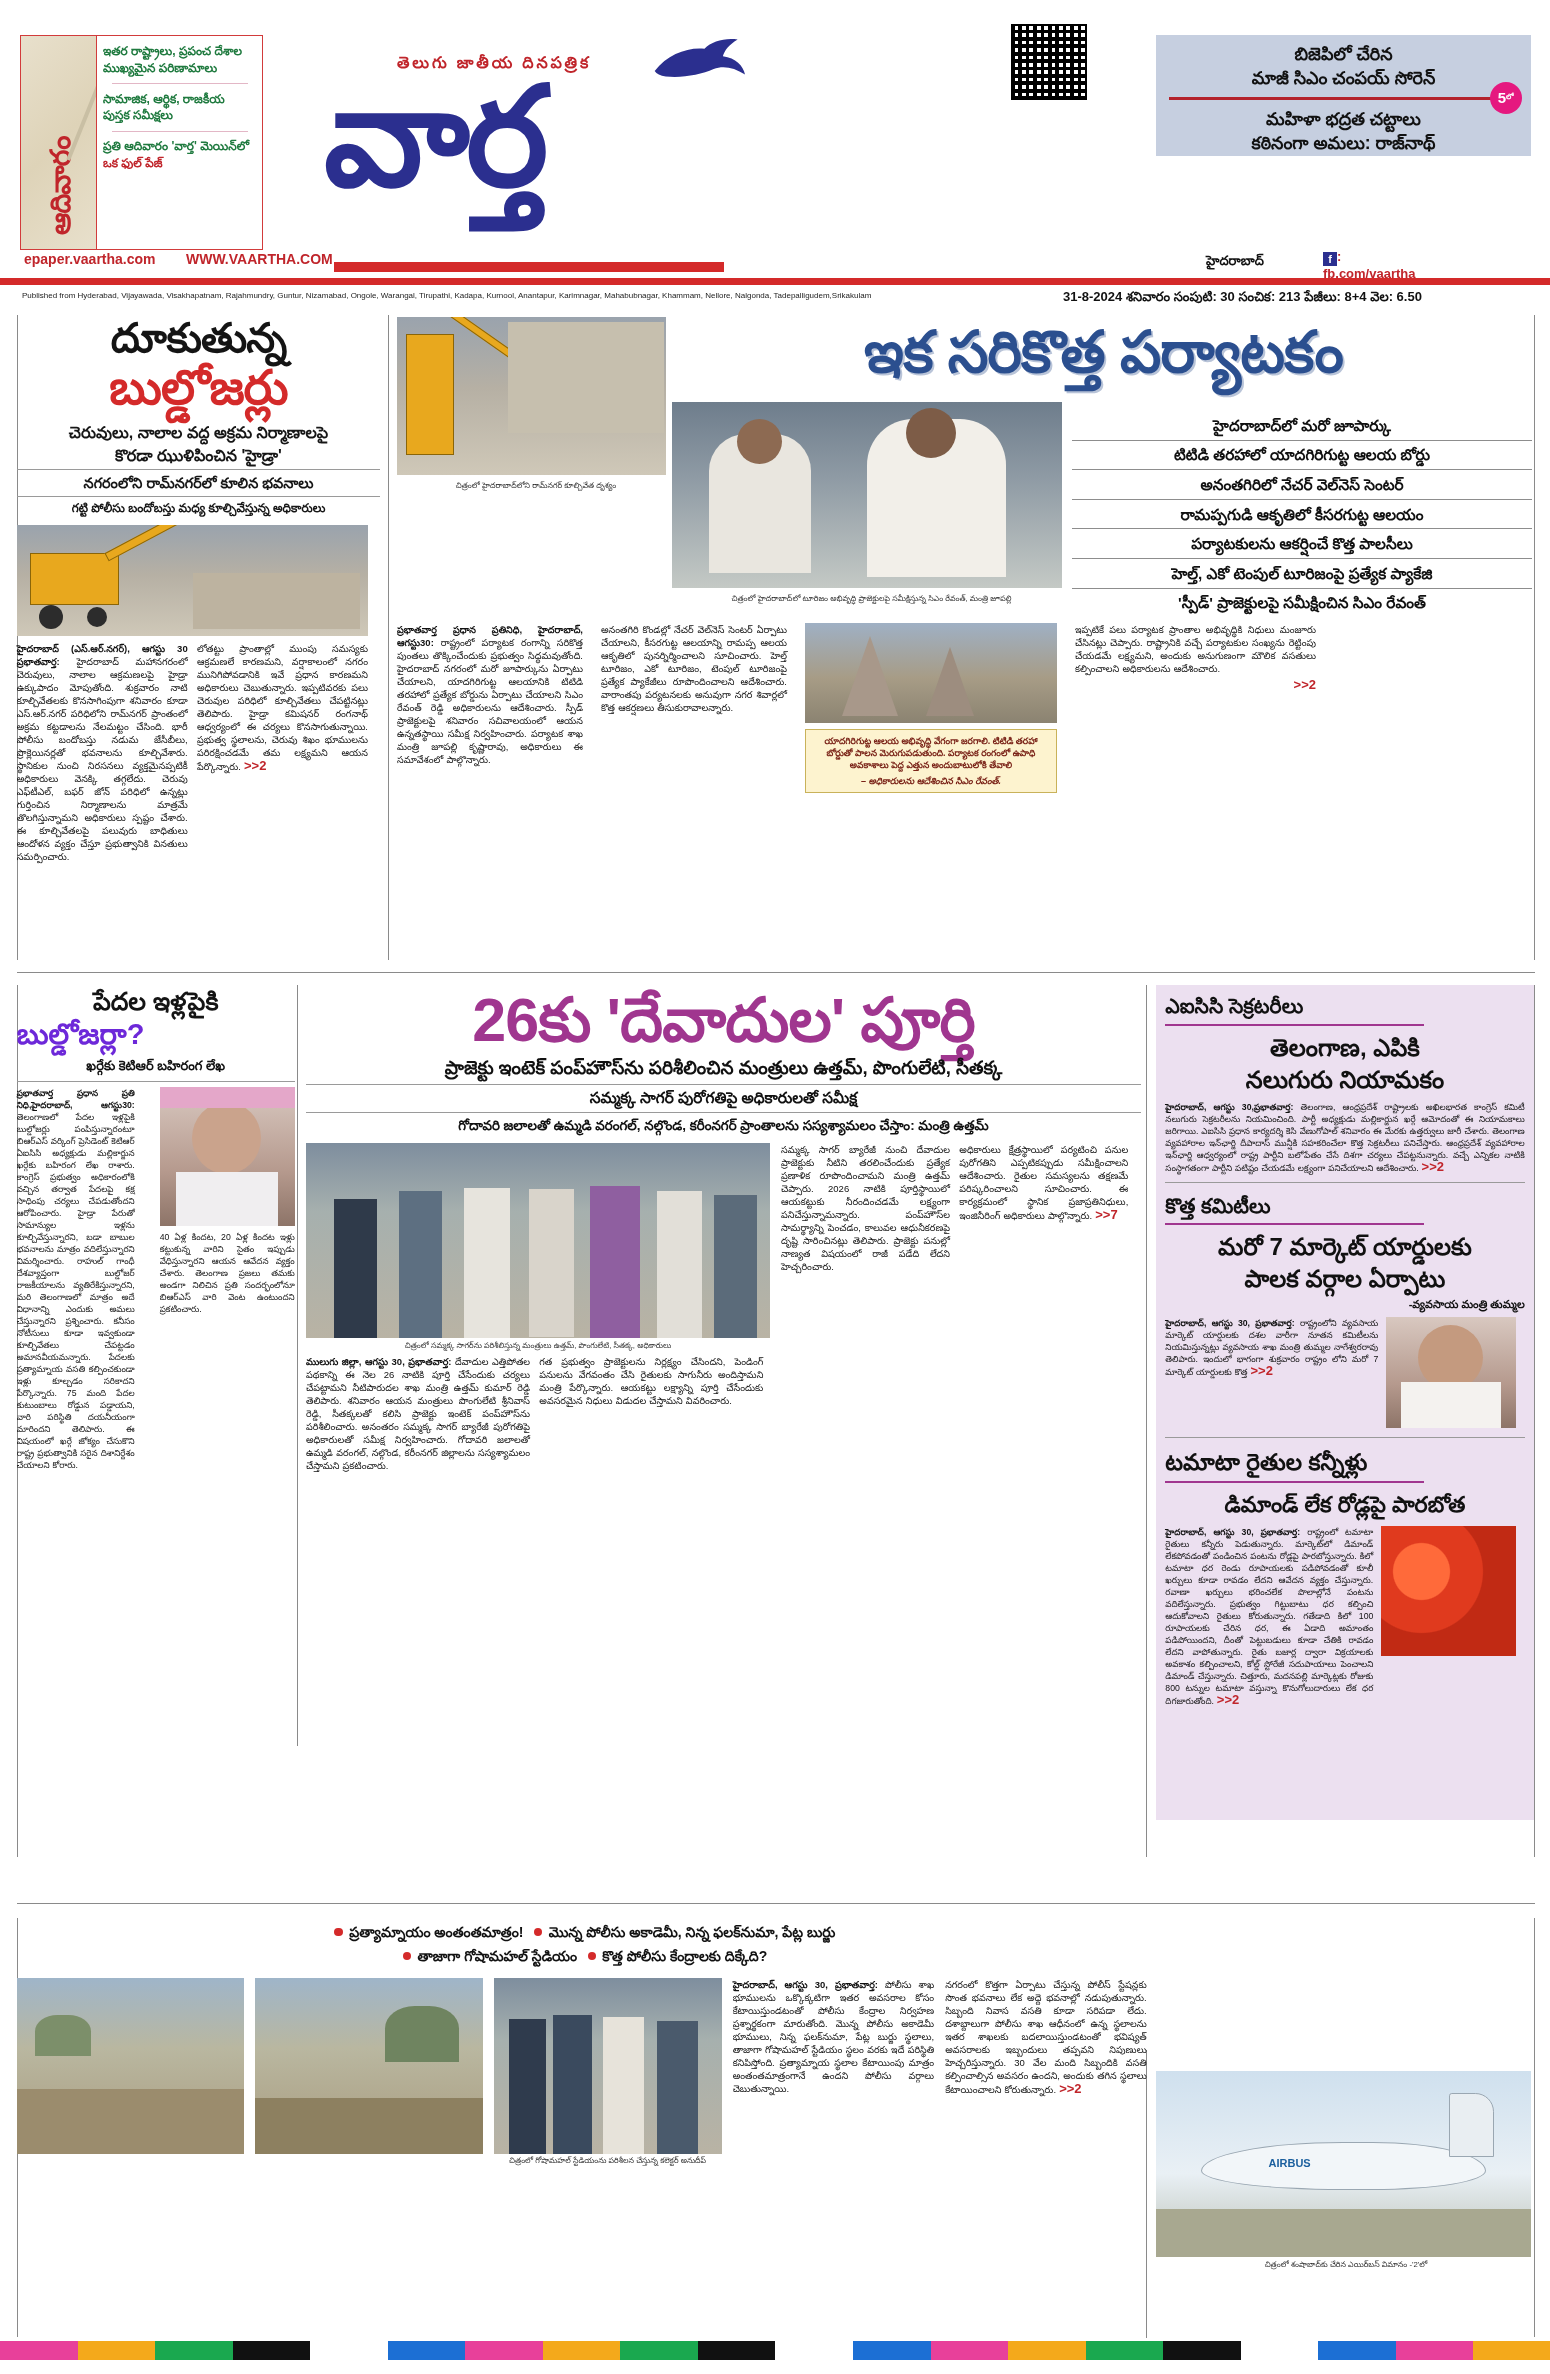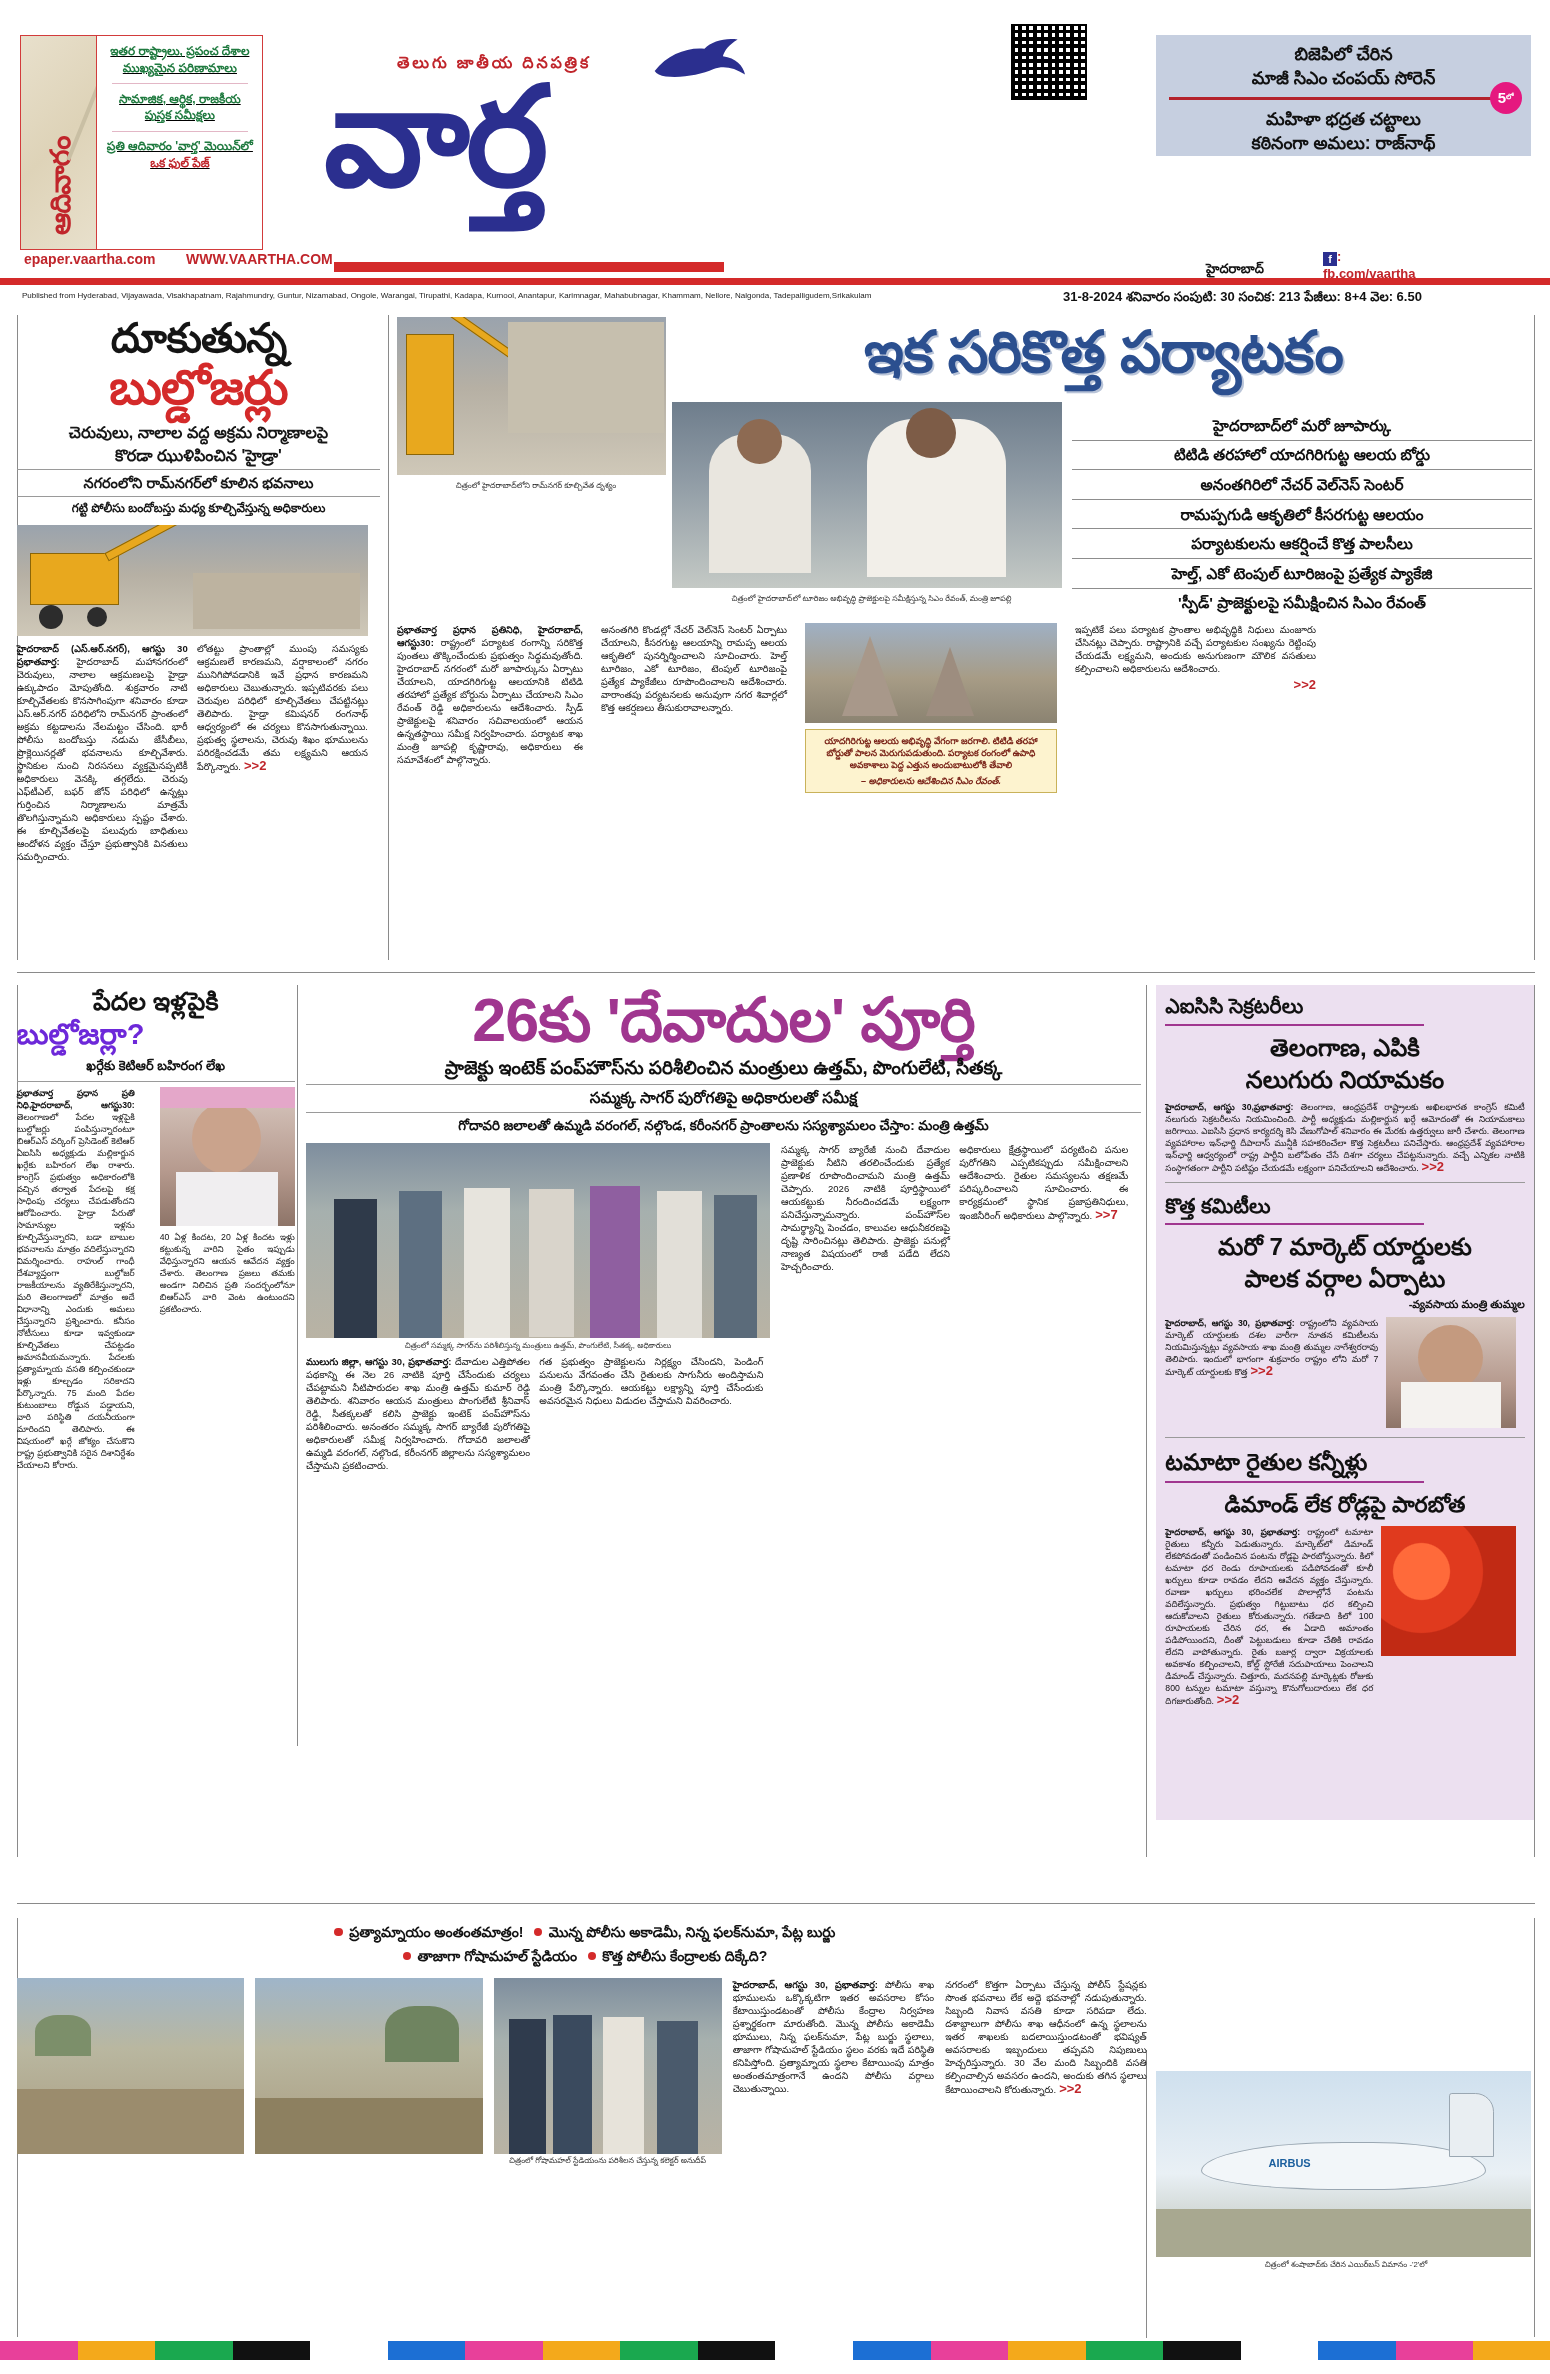--- a/index.html
+++ b/index.html
@@ -44,21 +44,21 @@
   }
   .promo-img .vtext2 {
     position:absolute; left:-5.6px; top:89px; width:176px;
     transform:rotate(-90deg); transform-origin:center;
     color:#1f7a3f; font-weight:bold; font-size:11px; white-space:nowrap;
   }
   .promo-img .pencil {
     position:absolute; right:5.6px; top:16.7px; width:3.7px; height:111px;
     background:#c9bfa4; transform:rotate(22deg);
   }
-  .promo-txt { flex:1; padding:7.4px 5.6px; text-align:center;text-decoration:underline; }
+  .promo-txt { flex:1; padding:7.4px 5.6px; text-align:left; }
   .promo-line { color:#1f7a3f; font-weight:bold; font-size:12px; line-height:16.7px; }
   .promo-line.red { color:#c0252b; }
   .promo-sep { height:0.9px; background:#e3b7c6; margin:6.5px 9.3px; }
 
   .logo-wrap { position:absolute; left:278px; top:28px; width:519px; height:223px; }
   .logo-tag {
     position:absolute; left:119px; top:26px;
     color:#c0252b; font-size:16px; font-weight:bold; letter-spacing:2.8px;
   }
   .logo-main {
@@ -90,21 +90,21 @@
   .pgbadge {
     position:absolute; right:-5.6px; top:-15px; width:32px; height:32px; border-radius:50%;
     background:#e5187f; color:#fff; font-size:15px; font-weight:bold;
     display:flex; align-items:center; justify-content:center;
   }
   .pgbadge small { font-size:7.4px; }
 
   .nav-row { position:absolute; left:0; top:249px; width:1285px; height:26px; }
   .nav-row .e1 { position:absolute; left:24px; top:1.9px; color:#c0252b; font-weight:bold; font-size:14px; }
   .nav-row .e2 { position:absolute; left:186px; top:1.9px; color:#c0252b; font-weight:bold; font-size:14px; }
-  .nav-row .e3 { position:absolute; left:1206px; top:12px; color:#111; font-weight:bold; font-size:13px; }
+  .nav-row .e3 { position:absolute; left:1206px; top:4px; color:#111; font-weight:bold; font-size:13px; }
   .nav-row .fb { position:absolute; left:1323px; top:0px; color:#c0252b; font-weight:bold; font-size:13px; }
   .fbicon { display:inline-block; width:14px; height:14px; background:#2b2f8f; color:#fff;
             font-size:11px; font-weight:bold; text-align:center; line-height:14px; vertical-align:-1.9px;}
 
   .redbar { position:absolute; left:0; top:278px; width:1551px; height:6.5px; background:#d42a2a; }
 
   .pubinfo { position:absolute; left:0; top:289px; width:1551px; height:22px; }
   .pubinfo .left { position:absolute; left:22px; top:1.9px; font-size:8px; color:#222; }
   .pubinfo .right { position:absolute; left:1063px; top:0px; font-size:13px; font-weight:bold; color:#111; }
 

